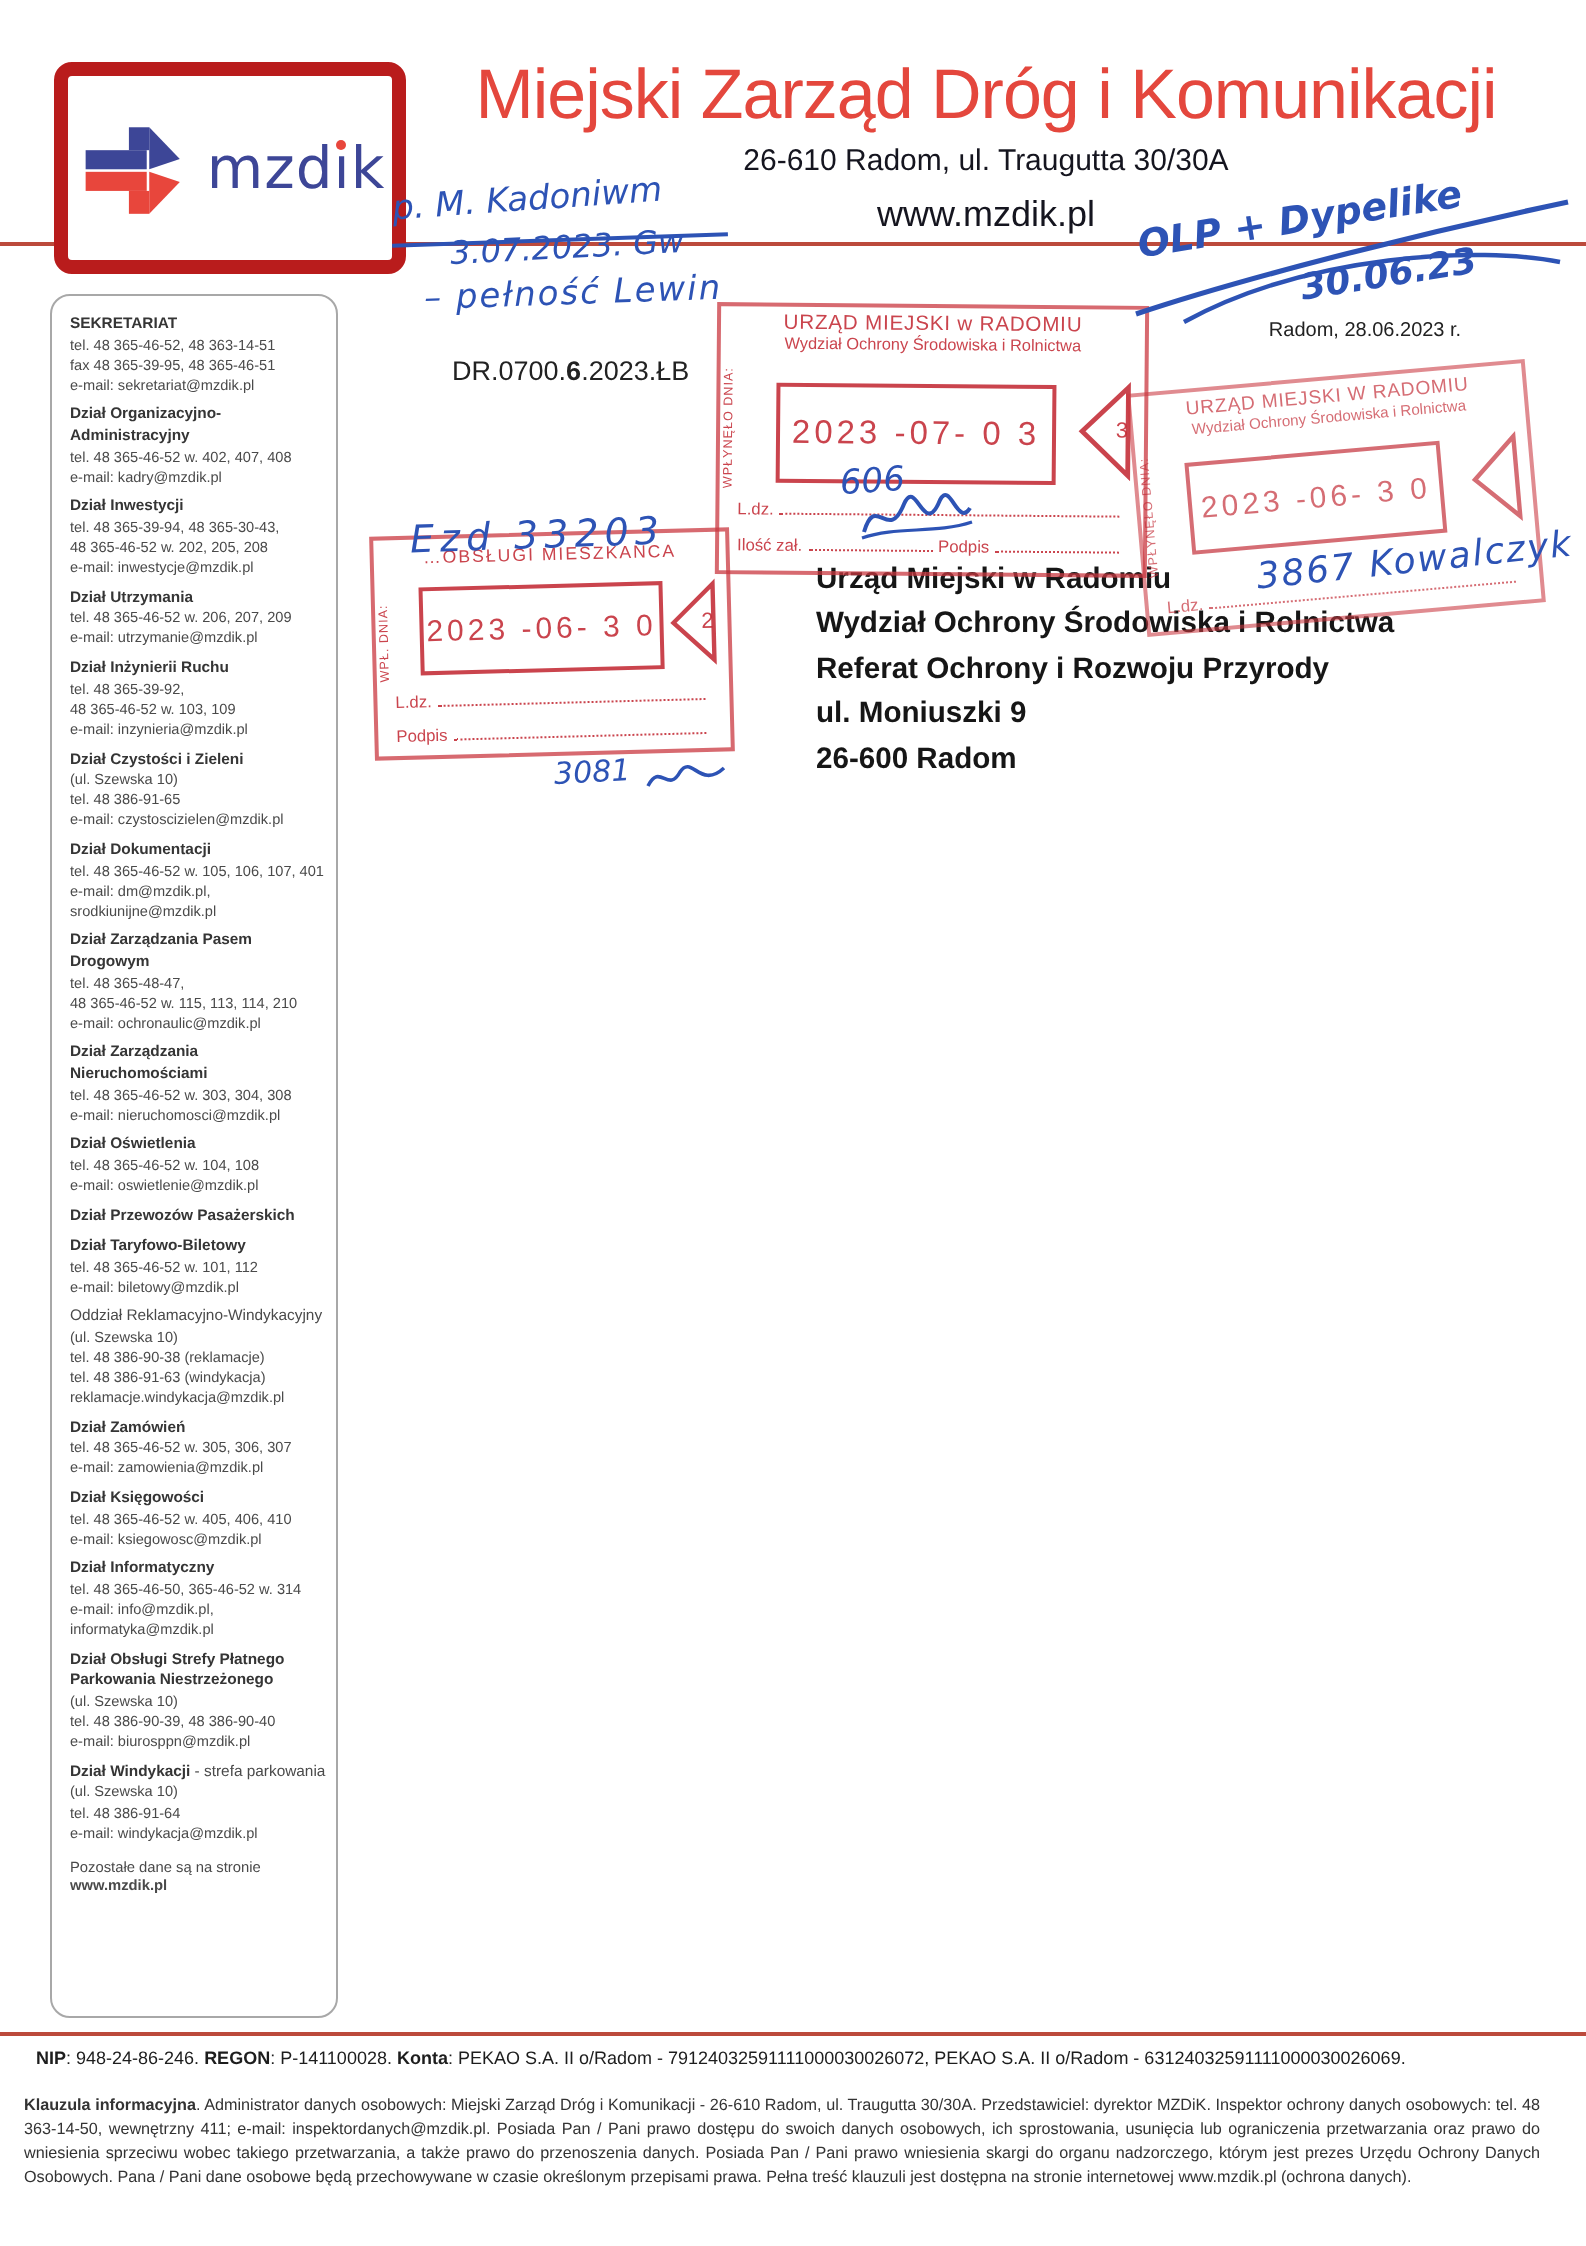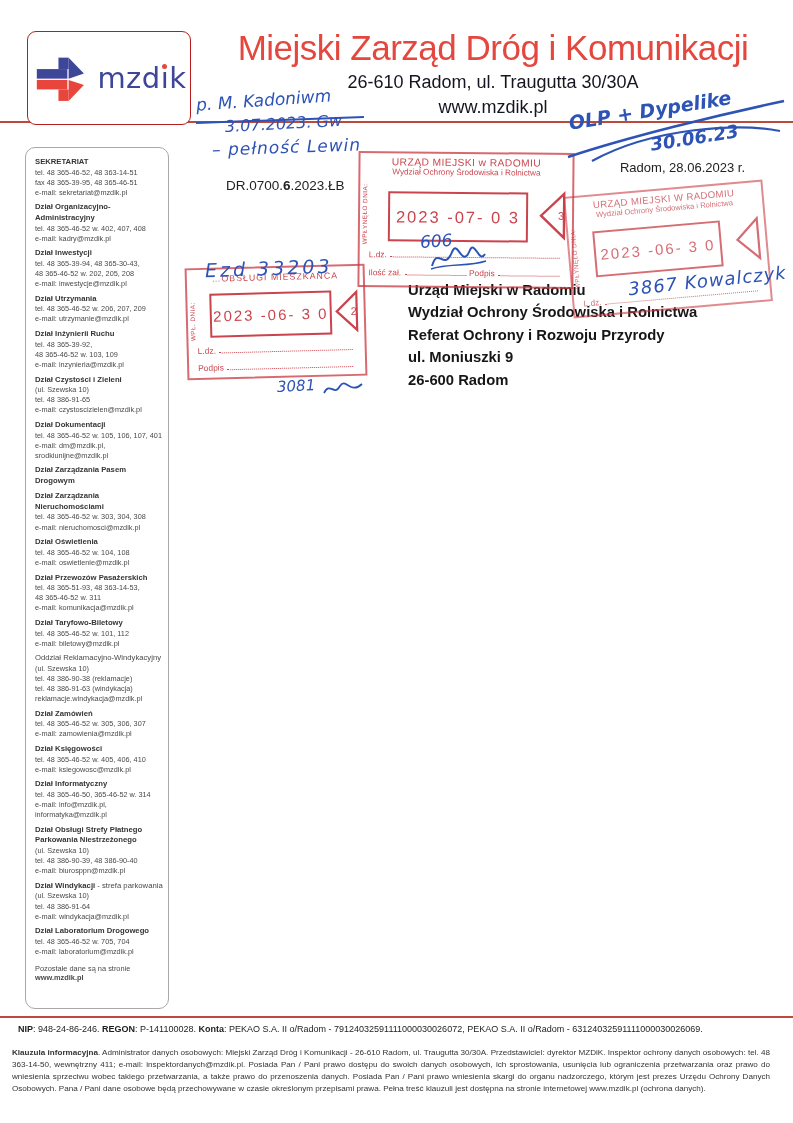--- a/index.html
+++ b/index.html
@@ -1,43 +1,43 @@
 <!DOCTYPE html>
 <html lang="pl"><head>
 <meta charset="utf-8">
 <style>
   html,body{margin:0;padding:0;background:#e9e9e9;}
   .page{position:relative;width:793px;height:1123px;background:#fff;margin:0 auto;
         font-family:"Liberation Sans",sans-serif;color:#1c1c1c;overflow:hidden;}
   .abs{position:absolute;}
 
   
-  .logo-box{left:27px;top:31px;width:162px;height:92px;border:1px solid #b91c1c;border-radius:9px;
+  .logo-box{left:27px;top:31px;width:162px;height:92px;border:7px solid #b91c1c;border-radius:9px;
             display:flex;align-items:center;justify-content:center;gap:6px;background:#fff;z-index:1;}
   .logo-text{font-family:"DejaVu Sans",sans-serif;font-size:29px;font-weight:500;color:#3d4697;letter-spacing:.5px;}
   .logo-i{position:relative;display:inline-block;}
   .logo-i .dot{position:absolute;left:1.5px;top:3px;width:5px;height:5px;border-radius:50%;background:#e8463c;}
   .org-name{left:198px;top:28px;width:590px;text-align:center;font-size:35px;font-weight:500;
             color:#e4473d;letter-spacing:-.5px;white-space:nowrap;}
-  .org-address{left:198px;top:72px;width:590px;text-align:center;font-size:18px;font-weight:500;color:#15151f;}
+  .org-address{left:198px;top:72px;width:590px;text-align:center;font-size:15px;font-weight:500;color:#15151f;}
   .org-web{left:198px;top:97px;width:590px;text-align:center;font-size:18px;font-weight:500;color:#15151f;}
   .rule{left:0;width:793px;height:2px;background:#bc4a3c;z-index:0;}
 
   
   .sidebar{left:25px;top:147px;width:144px;height:862px;border:1.5px solid #a8a8a8;border-radius:10px;
            box-sizing:border-box;padding:9px 4px 6px 9px;background:#fff;z-index:1;}
   .dept{margin-bottom:4.6px;font-size:7.3px;line-height:1.38;color:#4a4a4a;}
   .dept-name{font-weight:bold;color:#353535;font-size:7.7px;}
   .not-bold .dept-name{font-weight:normal;color:#4a4a4a;}
   .dept-suffix{font-weight:normal;color:#4a4a4a;}
   .sidebar-note{font-size:7.4px;color:#4a4a4a;margin-top:7px;}
 
   
   .case-number{left:226px;top:178px;font-size:13.5px;color:#222;z-index:1;}
-  .place-date{left:590px;top:160px;width:185px;text-align:center;font-size:13px;color:#222;z-index:1;}
+  .place-date{left:590px;top:160px;width:185px;text-align:center;font-size:10px;color:#222;z-index:1;}
 
   
   .stamp{position:absolute;border:2px solid rgba(201,56,64,.75);color:rgba(196,48,58,.9);z-index:2;background:transparent;}
   .s-title1{font-size:10.3px;text-align:center;margin-top:3px;letter-spacing:.4px;white-space:nowrap;}
   .s-title2{font-size:8.2px;text-align:center;white-space:nowrap;}
   .s-vert{position:absolute;left:1px;top:26px;height:70px;writing-mode:vertical-rl;transform:rotate(180deg);
           font-size:6.3px;letter-spacing:.5px;text-align:center;}
   .s-datebox{position:absolute;border:2px solid currentColor;display:flex;align-items:center;justify-content:center;
              font-size:16.5px;letter-spacing:2px;white-space:nowrap;}
   .s-tri{position:absolute;}
@@ -149,42 +149,42 @@
         <div class="dept">
         <div class="dept-name"><span>Dział Dokumentacji</span></div>
         <div>
             <div class="dept-line">tel. 48 365-46-52 w. 105, 106, 107, 401</div>
             <div class="dept-line">e-mail: dm@mzdik.pl,</div>
             <div class="dept-line">srodkiunijne@mzdik.pl</div>
           </div>
       </div>
         <div class="dept">
         <div class="dept-name"><span>Dział Zarządzania Pasem Drogowym</span></div>
+        <div>
+            <div class="dept-line">tel. 48 365-48-47,</div>
+            <div class="dept-line">48 365-46-52 w. 115, 113, 114, 210</div>
+            <div class="dept-line">e-mail: ochronaulic@mzdik.pl</div>
+          </div>
       </div>
         <div class="dept">
         <div class="dept-name"><span>Dział Zarządzania Nieruchomościami</span></div>
         <div>
             <div class="dept-line">tel. 48 365-46-52 w. 303, 304, 308</div>
             <div class="dept-line">e-mail: nieruchomosci@mzdik.pl</div>
           </div>
       </div>
         <div class="dept">
         <div class="dept-name"><span>Dział Oświetlenia</span></div>
         <div>
             <div class="dept-line">tel. 48 365-46-52 w. 104, 108</div>
             <div class="dept-line">e-mail: oswietlenie@mzdik.pl</div>
           </div>
       </div>
         <div class="dept">
         <div class="dept-name"><span>Dział Przewozów Pasażerskich</span></div>
-        <div>
-            <div class="dept-line">tel. 48 365-51-93, 48 363-14-53,</div>
-            <div class="dept-line">48 365-46-52 w. 311</div>
-            <div class="dept-line">e-mail: komunikacja@mzdik.pl</div>
-          </div>
       </div>
         <div class="dept">
         <div class="dept-name"><span>Dział Taryfowo-Biletowy</span></div>
         <div>
             <div class="dept-line">tel. 48 365-46-52 w. 101, 112</div>
             <div class="dept-line">e-mail: biletowy@mzdik.pl</div>
           </div>
       </div>
         <div class="dept not-bold">
         <div class="dept-name"><span>Oddział Reklamacyjno-Windykacyjny</span></div>
@@ -224,27 +224,20 @@
             <div class="dept-line">tel. 48 386-90-39, 48 386-90-40</div>
             <div class="dept-line">e-mail: biurosppn@mzdik.pl</div>
           </div>
       </div>
         <div class="dept">
         <div class="dept-name"><span>Dział Windykacji</span><span class="dept-suffix"> - strefa parkowania</span></div>
         <div>
             <div class="dept-line">(ul. Szewska 10)</div>
             <div class="dept-line">tel. 48 386-91-64</div>
             <div class="dept-line">e-mail: windykacja@mzdik.pl</div>
-          </div>
-      </div>
-        <div class="dept">
-        <div class="dept-name"><span>Dział Laboratorium Drogowego</span></div>
-        <div>
-            <div class="dept-line">tel. 48 365-46-52 w. 705, 704</div>
-            <div class="dept-line">e-mail: laboratorium@mzdik.pl</div>
           </div>
       </div>
       </div>
     <div class="sidebar-note"><span>Pozostałe dane są na stronie </span><b>www.mzdik.pl</b></div>
   </aside>
 
   <div class="abs case-number"><span>DR.0700.</span><b>6</b><span>.2023.ŁB</span></div>
   <div class="abs place-date">Radom, 28.06.2023 r.</div>
 
   <div class="stamp" style="left:358px;top:152px;width:212px;height:132px;transform:rotate(.5deg)">

